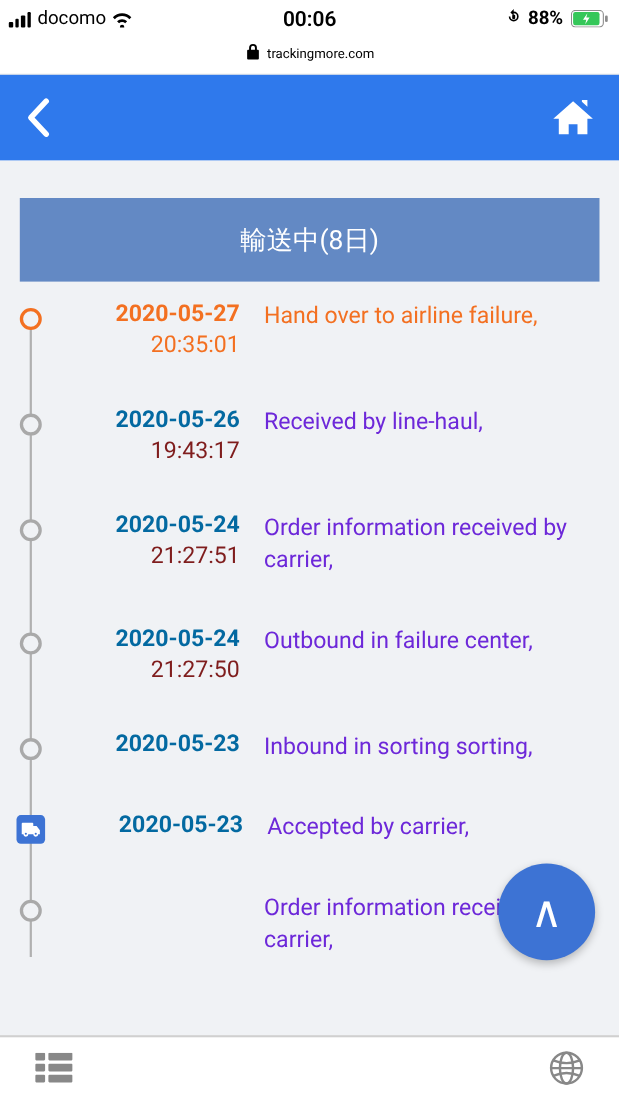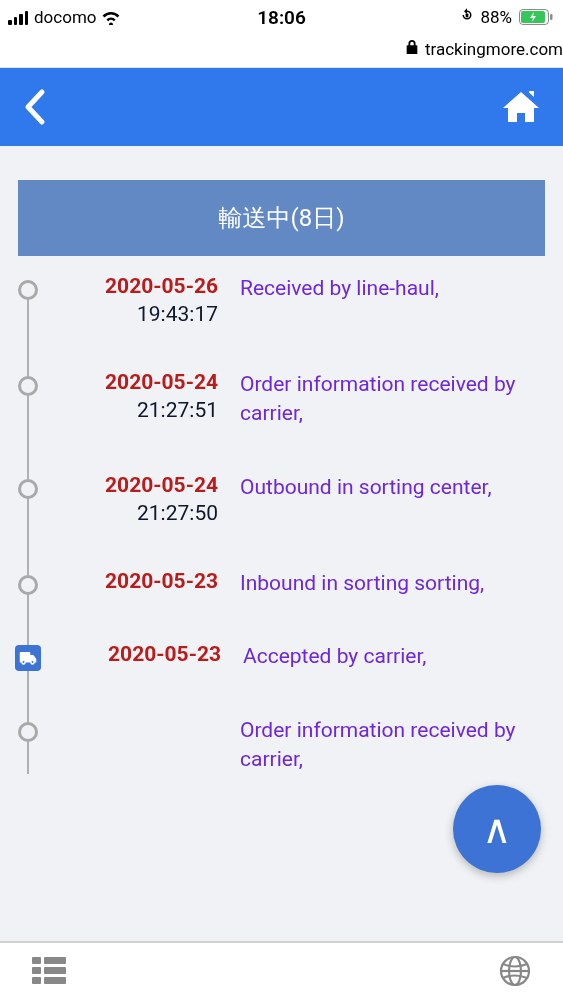--- a/index.html
+++ b/index.html
@@ -31,33 +31,33 @@
     .status-left { display: flex; align-items: center; gap: 4px; }
     .signal-bars { display: flex; align-items: flex-end; gap: 2px; height: 15px; }
     .signal-bars span { width: 3.5px; background: #000; border-radius: 1px; }
     .signal-bars span:nth-child(1){height:5px}
     .signal-bars span:nth-child(2){height:8px}
     .signal-bars span:nth-child(3){height:11px}
     .signal-bars span:nth-child(4){height:14px}
     .carrier { font-size: 17px; font-weight: 400; margin-left: 2px; }
     .wifi-icon svg { display:block; }
     .status-center { font-size: 19px; font-weight: 600; position:absolute; left:50%; transform:translateX(-50%); }
-    .status-right { display: flex; align-items: center; gap: 4px; font-size:17px; font-weight:400; }
+    .status-right { display: flex; align-items: center; gap: 4px; font-size:17px; font-weight:700; }
     .battery-wrap { display:flex; align-items:center; }
     .battery-text { margin-right:3px; }
 
     
     .url-bar {
       height: 38px;
       display: flex;
       align-items: center;
-      justify-content: flex-end;
+      justify-content: center;
       gap: 6px;
       color: #000;
-      font-size: 17px;
+      font-size: 12px;
       border-bottom: 1px solid #e5e5e5;
     }
 
     
     .app-header {
       height: 78px;
       background: #2f79ec;
       display: flex;
       align-items: center;
       justify-content: space-between;
@@ -127,22 +127,22 @@
       display:flex;
       align-items:center;
       justify-content:center;
     }
     .tl-datetime {
       width: 152px;
       text-align: right;
       margin-left: 28px;
       flex-shrink: 0;
     }
-    .tl-date { font-size: 21px; font-weight: 700; color: #b91c1c; }
-    .tl-time { font-size: 21px; color: #0f172a; margin-top: 4px; }
+    .tl-date { font-size: 21px; font-weight: 700; color: #0369a1; }
+    .tl-time { font-size: 21px; color: #7f1d1d; margin-top: 4px; }
     .tl-desc {
       margin-left: 22px;
       font-size: 21px;
       color: #6d28d9;
       line-height: 1.4;
       flex: 1;
     }
     .tl-row.current .tl-date,
     .tl-row.current .tl-time,
     .tl-row.current .tl-desc { color: #f37021; }
@@ -188,21 +188,21 @@
         <span></span>
         <span></span>
     </div>
     <span class="carrier">docomo</span>
     <span class="wifi-icon">
       <svg width="22" height="16" viewBox="0 0 22 16">
           <path fill="#000" d="M11 13.5a2 2 0 100 4 2 2 0 000-4zm-4.6-3.1l1.8 1.8a4 4 0 015.6 0l1.8-1.8a6.5 6.5 0 00-9.2 0zM2.6 6.6l1.8 1.8a9.1 9.1 0 0113.2 0l1.8-1.8a11.7 11.7 0 00-16.8 0z"></path>
         </svg>
     </span>
   </div>
-  <div class="status-center">18:06</div>
+  <div class="status-center">00:06</div>
   <div class="status-right">
     <span>
       <svg width="18" height="18" viewBox="0 0 24 24">
           <path fill="#000" d="M12 6V3L8 7l4 4V8a4 4 0 11-4 4H6a6 6 0 106-6z"></path>
           <rect x="10.2" y="10" width="3.6" height="5" rx="1" fill="#000"></rect>
         </svg>
     </span>
     <span class="battery-text">88%</span>
     <span class="battery-wrap">
       <svg width="34" height="16" viewBox="0 0 34 16">
@@ -239,20 +239,28 @@
 
 <div class="page-body">
 
   <div class="status-banner">
     <span>輸送中(8日)</span>
   </div>
 
   <div class="timeline">
     <div class="timeline-line"></div>
     <div id="timeline-rows">
+        <div class="tl-row current">
+          <div class="tl-node current"></div>
+          <div class="tl-datetime">
+            <div class="tl-date">2020-05-27</div>
+            <div class="tl-time">20:35:01</div>
+          </div>
+          <div class="tl-desc">Hand over to airline failure,</div>
+        </div>
         <div class="tl-row">
           <div class="tl-node"></div>
           <div class="tl-datetime">
             <div class="tl-date">2020-05-26</div>
             <div class="tl-time">19:43:17</div>
           </div>
           <div class="tl-desc">Received by line-haul,</div>
         </div>
         <div class="tl-row">
           <div class="tl-node"></div>
@@ -261,21 +269,21 @@
             <div class="tl-time">21:27:51</div>
           </div>
           <div class="tl-desc">Order information received by carrier,</div>
         </div>
         <div class="tl-row">
           <div class="tl-node"></div>
           <div class="tl-datetime">
             <div class="tl-date">2020-05-24</div>
             <div class="tl-time">21:27:50</div>
           </div>
-          <div class="tl-desc">Outbound in sorting center,</div>
+          <div class="tl-desc">Outbound in failure center,</div>
         </div>
         <div class="tl-row">
           <div class="tl-node"></div>
           <div class="tl-datetime">
             <div class="tl-date">2020-05-23</div>
           </div>
           <div class="tl-desc">Inbound in sorting sorting,</div>
         </div>
         <div class="tl-row">
           <div class="tl-node truck">

